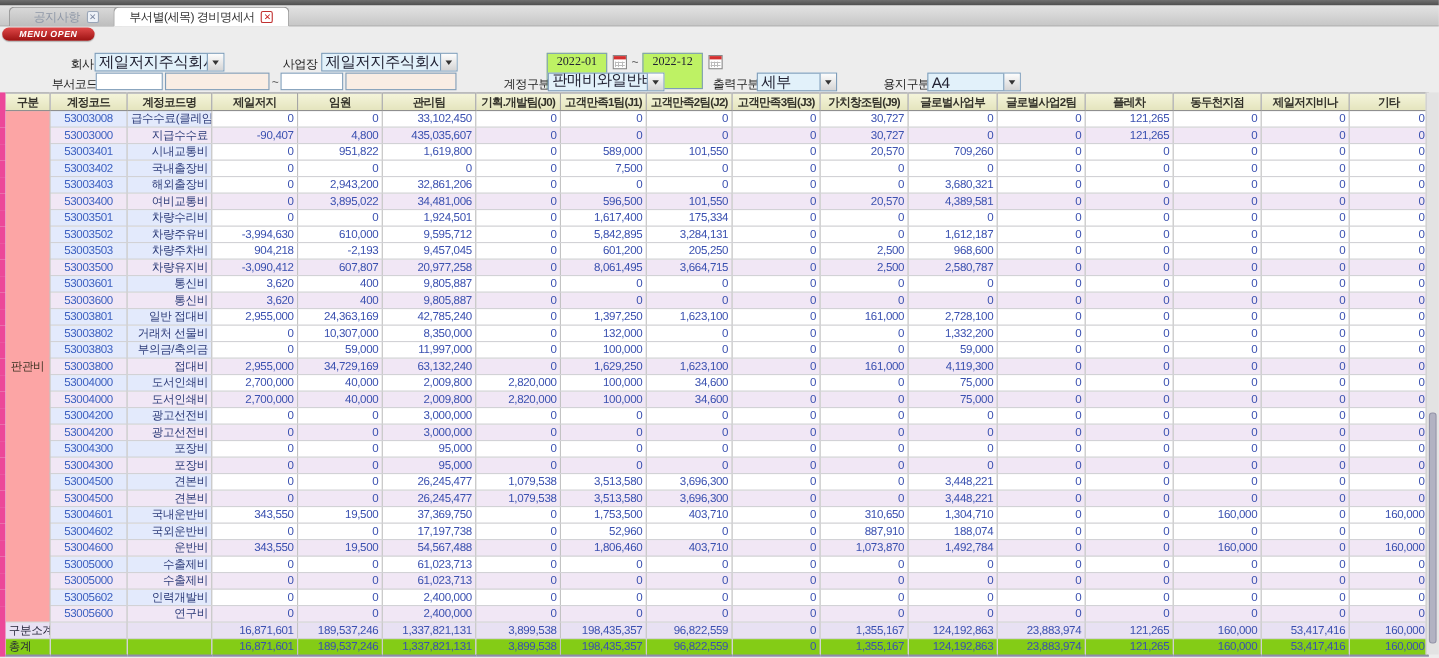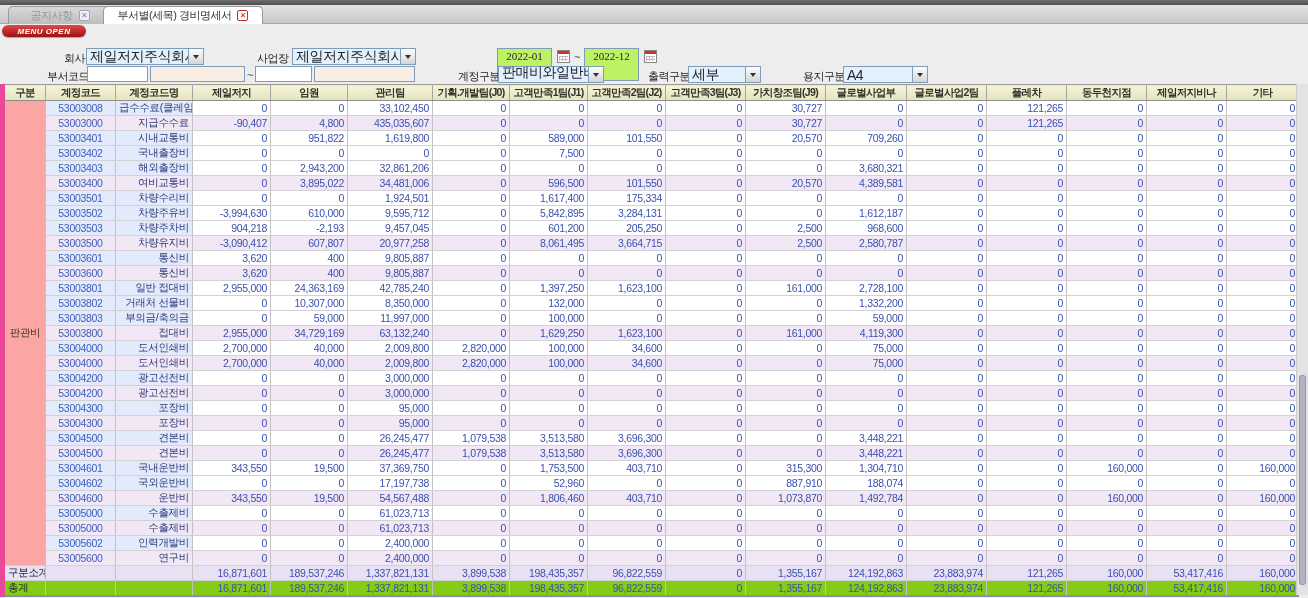--- a/index.html
+++ b/index.html
@@ -614,21 +614,21 @@
         <tr class="child">
           <td class="code-cell">53004601</td>
           <td class="name-cell">국내운반비</td>
           <td class="num-cell">343,550</td>
           <td class="num-cell">19,500</td>
           <td class="num-cell">37,369,750</td>
           <td class="num-cell">0</td>
           <td class="num-cell">1,753,500</td>
           <td class="num-cell">403,710</td>
           <td class="num-cell">0</td>
-          <td class="num-cell">315,300</td>
+          <td class="num-cell">310,650</td>
           <td class="num-cell">1,304,710</td>
           <td class="num-cell">0</td>
           <td class="num-cell">0</td>
           <td class="num-cell">160,000</td>
           <td class="num-cell">0</td>
           <td class="num-cell">160,000</td>
         </tr>
         <tr class="child">
           <td class="code-cell">53004602</td>
           <td class="name-cell">국외운반비</td>

